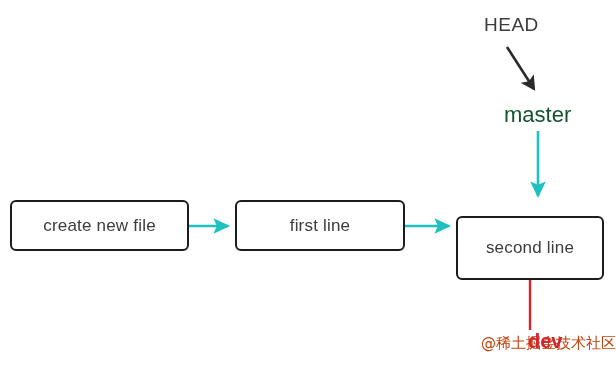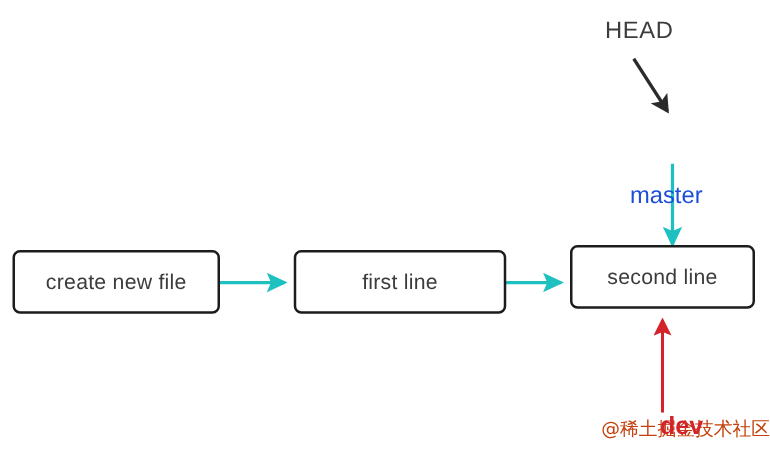--- a/index.html
+++ b/index.html
@@ -31,41 +31,40 @@
     border-radius: 6px;
     background: #ffffff;
     display: flex;
     align-items: center;
     justify-content: center;
     color: #3c3c3c;
     font-size: 17px;
     letter-spacing: 0.2px;
     white-space: nowrap;
   }
-  #node-create-new-file { left: 10px;  top: 200px; width: 166px; height: 51px; }
+  #node-create-new-file { left: 10px;  top: 200px; width: 179px; height: 51px; }
   #node-first-line      { left: 235px; top: 200px; width: 170px; height: 51px; }
-  #node-second-line     { left: 456px; top: 196px; width: 148px; height: 51px; }
+  #node-second-line     { left: 456px; top: 216px; width: 148px; height: 64px; }
 
   .free-label {
     position: absolute;
     white-space: nowrap;
     font-size: 19px;
   }
   #label-head {
     left: 484px;
     top: 14px;
     color: #3c3c3c;
     letter-spacing: 0.5px;
   }
   #label-master {
     left: 504px;
     top: 102px;
-    color: #1d4ed8;
-    font-size: 19px;
-    margin-top: 44px;
+    color: #14532d;
+    font-size: 22px;
   }
   #label-dev {
     left: 528px;
     top: 330px;
     color: #d4232a;
     font-size: 20px;
     font-weight: bold;
     z-index: 3;
   }
   #watermark {

